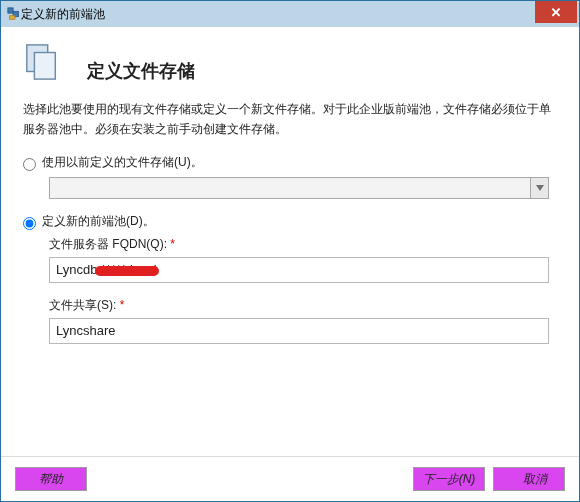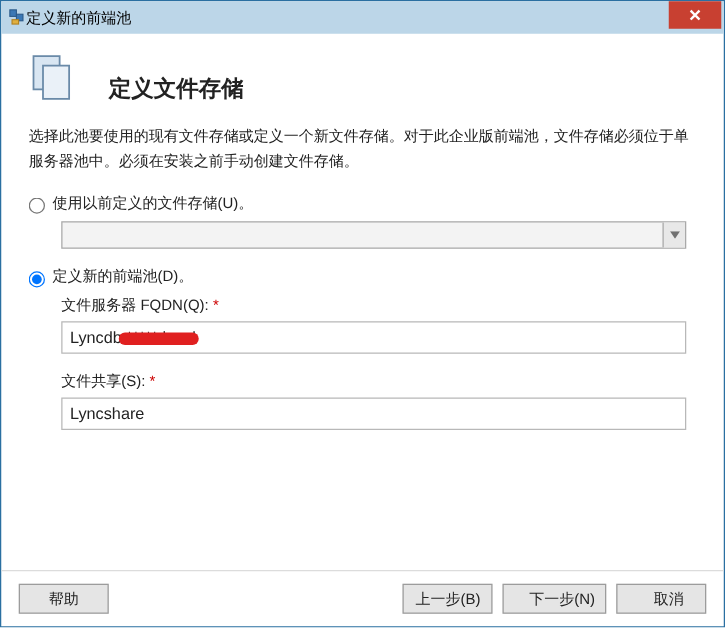--- a/index.html
+++ b/index.html
@@ -28,21 +28,21 @@
 
     .field-block { margin-left: 26px; margin-bottom: 14px; }
     .field-label { font-size: 12px; margin-bottom: 4px; }
     .req { color: #c00; }
     .text-input { width: 500px; height: 26px; border: 1px solid #b8b8b8; padding: 2px 6px; font-size: 13px; font-family: "Segoe UI", Arial, sans-serif; color: #222; outline: none; background: #fff; }
 
     .redact-wrap { position: relative; }
     .redact { position: absolute; top: 9px; left: 46px; width: 64px; height: 10px; background: #e02020; border-radius: 5px; pointer-events: none; }
 
     .button-bar { border-top: 1px solid #dcdcdc; padding: 10px 14px; display: flex; align-items: center; }
-    .btn { min-width: 72px; height: 24px; border: 1px solid #9c9c9c; background: #e5e5e5; font-size: 12px; color: #222; cursor: pointer; padding: 0 8px; }
+    .btn { min-width: 72px; height: 24px; border: 1px solid #9c9c9c; background: #d946ef; font-size: 12px; color: #222; cursor: pointer; padding: 0 8px; font-style: italic; }
     .spacer { flex: 1; }
     .btn + .btn { margin-left: 8px; padding-left: 20px; }
   </style>
 </head>
 <body>
 
 <div class="window">
 
   <div class="titlebar">
     <svg class="title-icon" viewBox="0 0 16 16">
@@ -103,18 +103,17 @@
         <span class="req">*</span>
       </div>
       <input class="text-input" type="text" value="Lyncshare" style="">
     </div>
 
   </div>
 
   <div class="button-bar">
     <button class="btn">帮助</button>
     <div class="spacer"></div>
-    <button class="btn">上一步(B)</button>
     <button class="btn">下一步(N)</button>
     <button class="btn">取消</button>
   </div>
 
 </div>
 
 </body></html>

